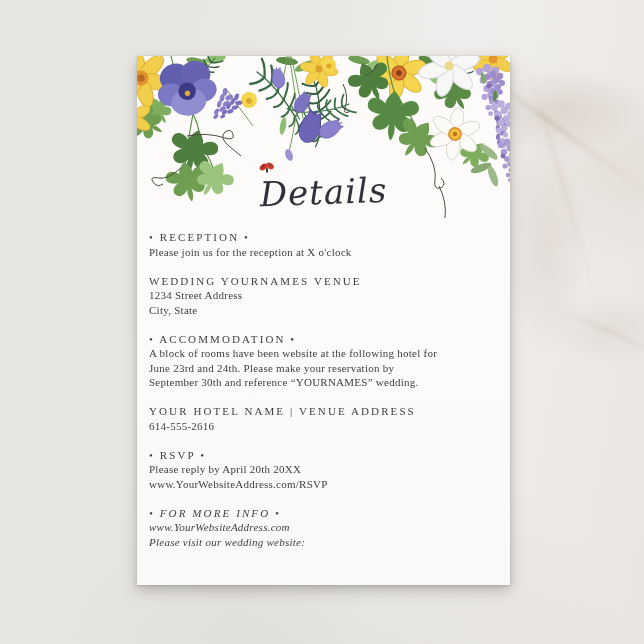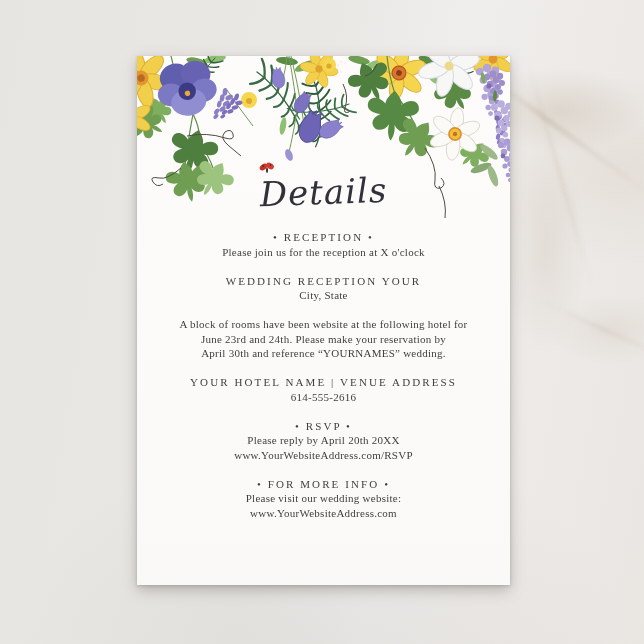--- a/index.html
+++ b/index.html
@@ -28,24 +28,24 @@
     overflow:hidden;
   }
   .florals{position:absolute;left:0;top:0;}
   .title{
     position:absolute;top:116px;left:0;width:100%;margin:0;text-align:center;
     font-family:"DejaVu Serif",serif;font-style:italic;font-weight:400;
     font-size:34px;color:#30313a;transform:rotate(-2deg);letter-spacing:1px;
   }
   .content{
     position:absolute;top:174px;left:0;right:0;padding:0 12px;
-    text-align:center;color:#413f3e;font-size:11px;line-height:14.5px;
+    color:#413f3e;font-size:11px;line-height:14.5px;
   }
   .content section{margin:0 0 14.5px 0;}
-  .content section:last-child{margin-bottom:0;}
+  .content section:last-child{margin-bottom:0;font-style:italic;}
   .hdr{letter-spacing:2.1px;}
   .line{letter-spacing:0.25px;}
 </style>
 </head>
 <body>
 
 <div class="stage">
   <div class="vein v1"></div>
   <div class="vein v2"></div>
   <div class="vein v3"></div>
@@ -279,38 +279,40 @@
     </svg>
 
     <h1 class="title">Details</h1>
 
     <div class="content">
       <section>
         <div class="hdr">• RECEPTION •</div>
         <div class="line">Please join us for the reception at X o'clock</div>
       </section>
       <section>
-        <div class="hdr">WEDDING RECEPTION YOUR</div>
+        <div class="hdr">WEDDING YOURNAMES VENUE</div>
+        <div class="line">1234 Street Address</div>
         <div class="line">City, State</div>
       </section>
       <section>
+        <div class="hdr">• ACCOMMODATION •</div>
         <div class="line">A block of rooms have been website at the following hotel for</div>
         <div class="line">June 23rd and 24th. Please make your reservation by</div>
-        <div class="line">April 30th and reference “YOURNAMES” wedding.</div>
+        <div class="line">September 30th and reference “YOURNAMES” wedding.</div>
       </section>
       <section>
         <div class="hdr">YOUR HOTEL NAME | VENUE ADDRESS</div>
         <div class="line">614-555-2616</div>
       </section>
       <section>
         <div class="hdr">• RSVP •</div>
         <div class="line">Please reply by April 20th 20XX</div>
         <div class="line">www.YourWebsiteAddress.com/RSVP</div>
       </section>
       <section>
         <div class="hdr">• FOR MORE INFO •</div>
+        <div class="line">www.YourWebsiteAddress.com</div>
         <div class="line">Please visit our wedding website:</div>
-        <div class="line">www.YourWebsiteAddress.com</div>
       </section>
     </div>
 
   </div>
 </div>
 
 </body></html>

